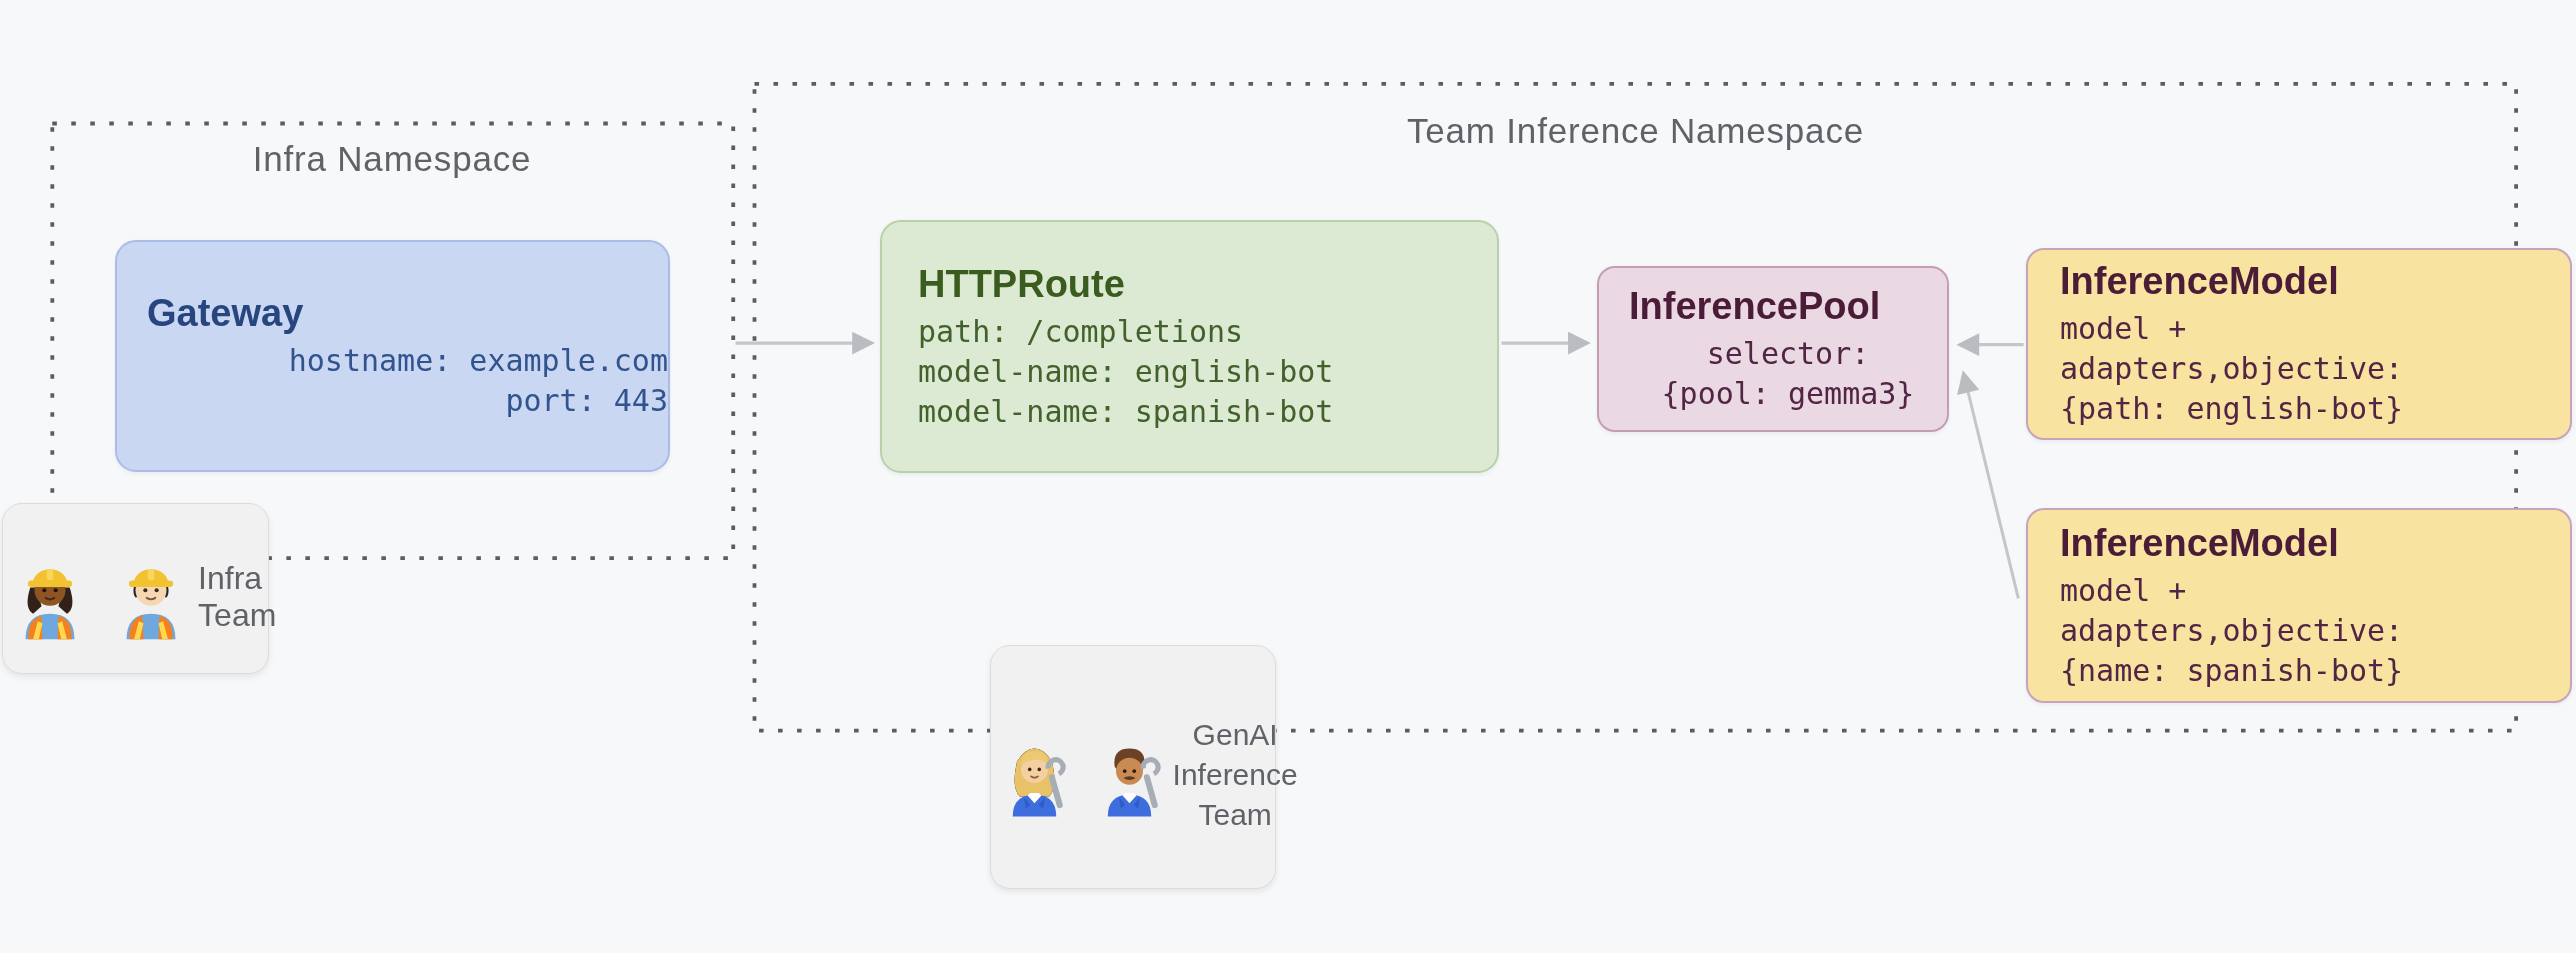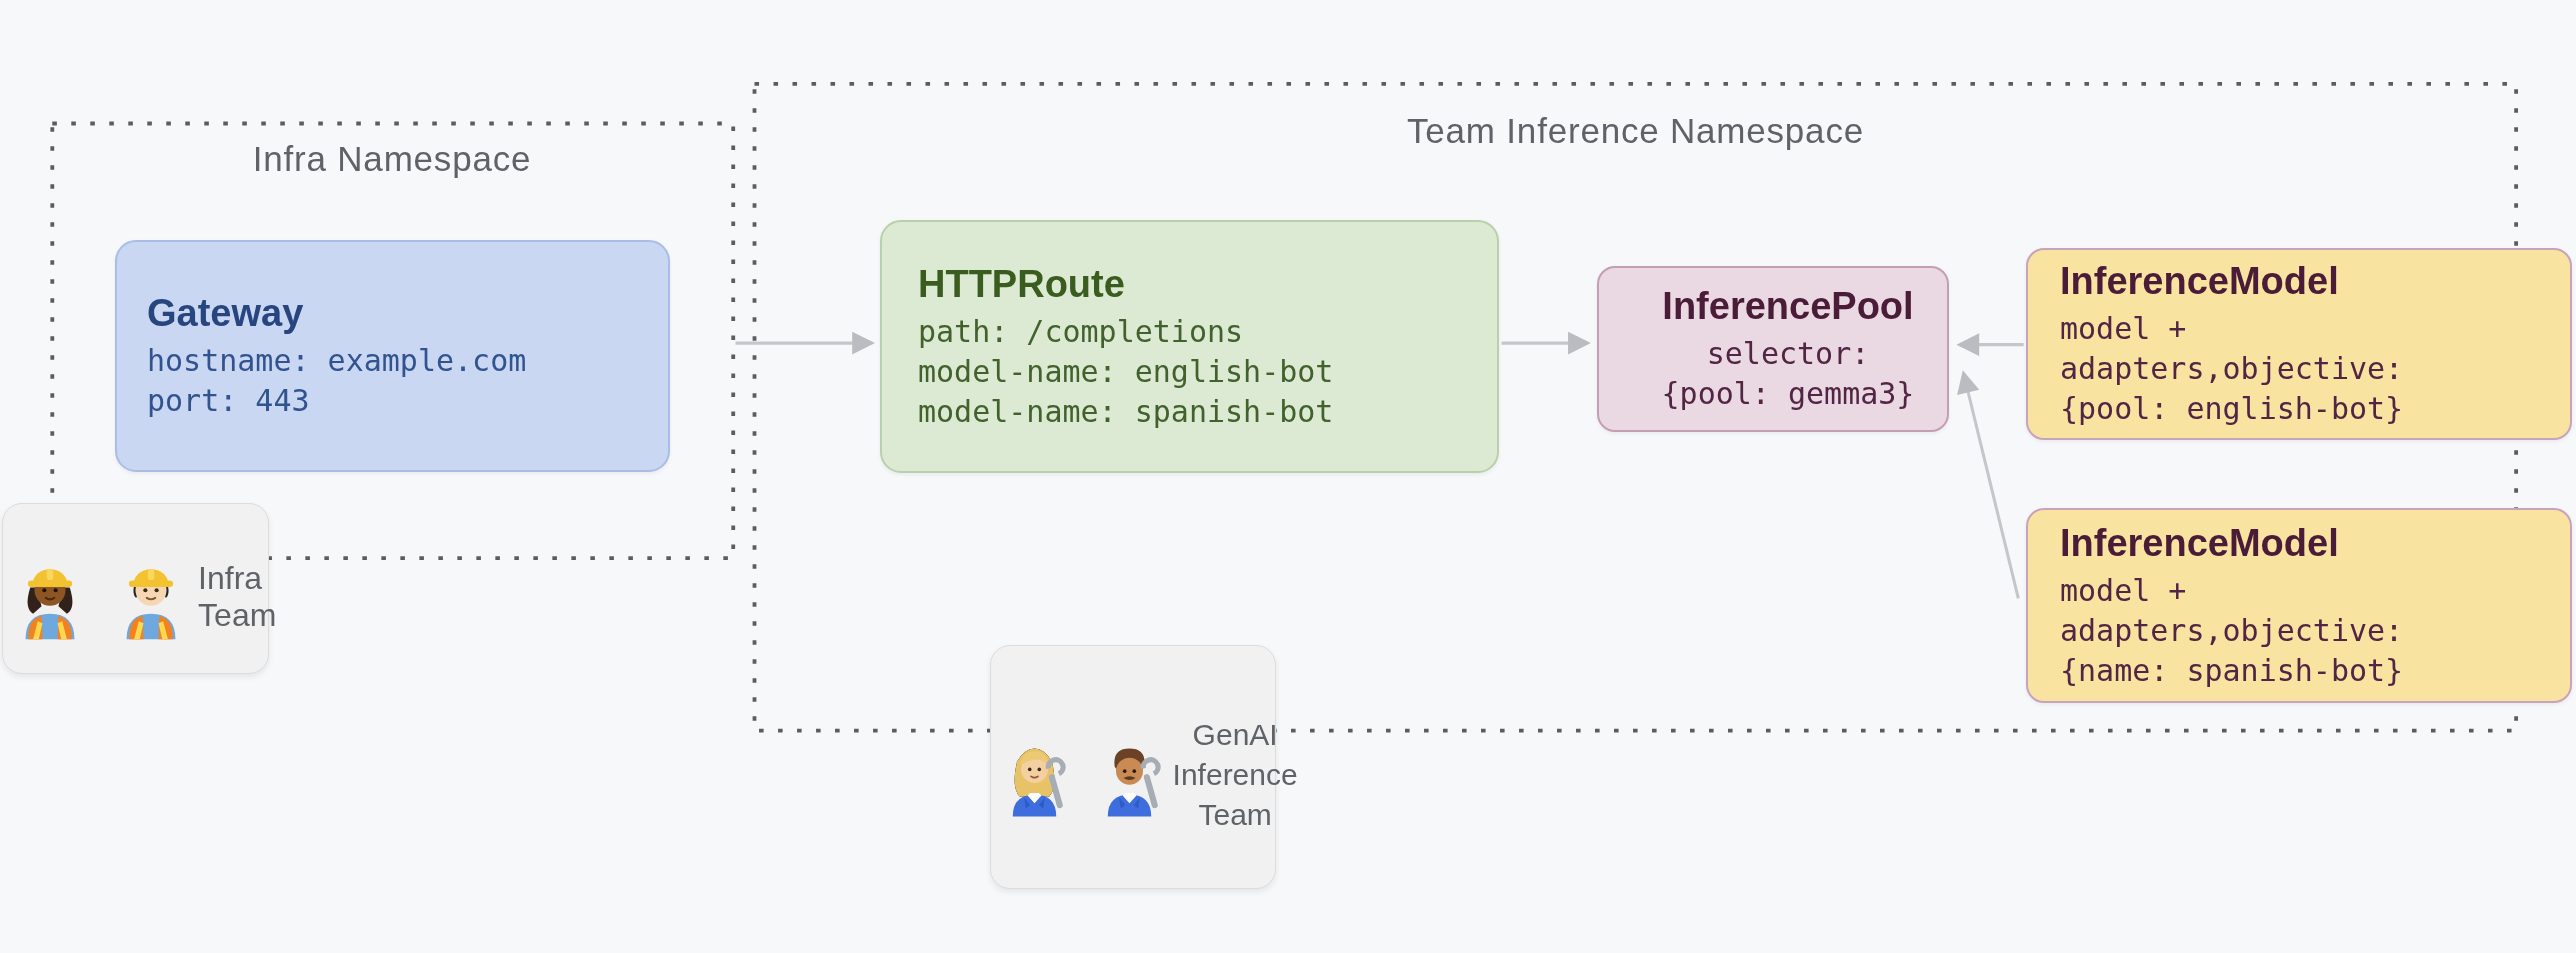--- a/index.html
+++ b/index.html
@@ -22,28 +22,28 @@
     position:absolute; box-sizing:border-box; z-index:2;
     border:2.3px solid; border-radius:21px;
     display:flex; flex-direction:column; justify-content:center;
     box-shadow:0 1.5px 3.8px rgba(60,70,90,0.07);
   }
   .node .title { font-weight:bold; font-size:38px; line-height:44px; margin-bottom:6px; }
   .node .mono  { font-family:"DejaVu Sans Mono", monospace; font-size:30px; line-height:40px; white-space:pre; }
 
   #gateway-node   { left:115px;  top:210px; width:555px; height:232px; padding-left:30px; background:#c9d7f2; border-color:#a9bde7; }
   #gateway-node .title { color:#27457f; }
-  #gateway-node .mono  { color:#31538e; }
+  #gateway-node .mono  { color:#31538e;text-align:right; }
 
   #httproute-node { left:880px; top:190px; width:619px; height:253px; padding-left:36px; background:#dcead3; border-color:#b9d1aa; }
   #httproute-node .title { color:#3a5c1e; }
   #httproute-node .mono  { color:#42612c; }
 
   #inference-pool-node { left:1597px; top:236px; width:352px; height:166px; padding-left:30px; background:#ead9e2; border-color:#c59eb5; border-radius:18px; }
-  #inference-pool-node .title { color:#4a1c38;text-align:center; }
+  #inference-pool-node .title { color:#4a1c38; }
   #inference-pool-node .mono  { color:#522544;text-align:center; }
 
   .model-node { left:2026px; width:546px; background:#f9e3a1; border-color:#c9a3bc; padding-left:32px; border-radius:18px; }
   #inference-model-english-node { top:218px; height:192px; }
   #inference-model-spanish-node { top:478px; height:195px; }
   .model-node .title { color:#4a1c38; }
   .model-node .mono  { color:#522544; }
 
   .team-card {
     position:absolute; box-sizing:border-box; z-index:4;
@@ -87,21 +87,21 @@
   <div class="node" id="inference-pool-node">
     <div class="title">InferencePool</div>
     <div class="mono">selector:</div>
     <div class="mono">{pool: gemma3}</div>
   </div>
 
   <div class="node model-node" id="inference-model-english-node">
     <div class="title">InferenceModel</div>
     <div class="mono">model +</div>
     <div class="mono">adapters,objective:</div>
-    <div class="mono">{pool: english-bot}</div>
+    <div class="mono">{path: english-bot}</div>
   </div>
 
   <div class="node model-node" id="inference-model-spanish-node">
     <div class="title">InferenceModel</div>
     <div class="mono">model +</div>
     <div class="mono">adapters,objective:</div>
     <div class="mono">{name: spanish-bot}</div>
   </div>
 
   <svg class="layer arrows-layer" viewBox="0 0 3388 1254" width="2576" height="953">

